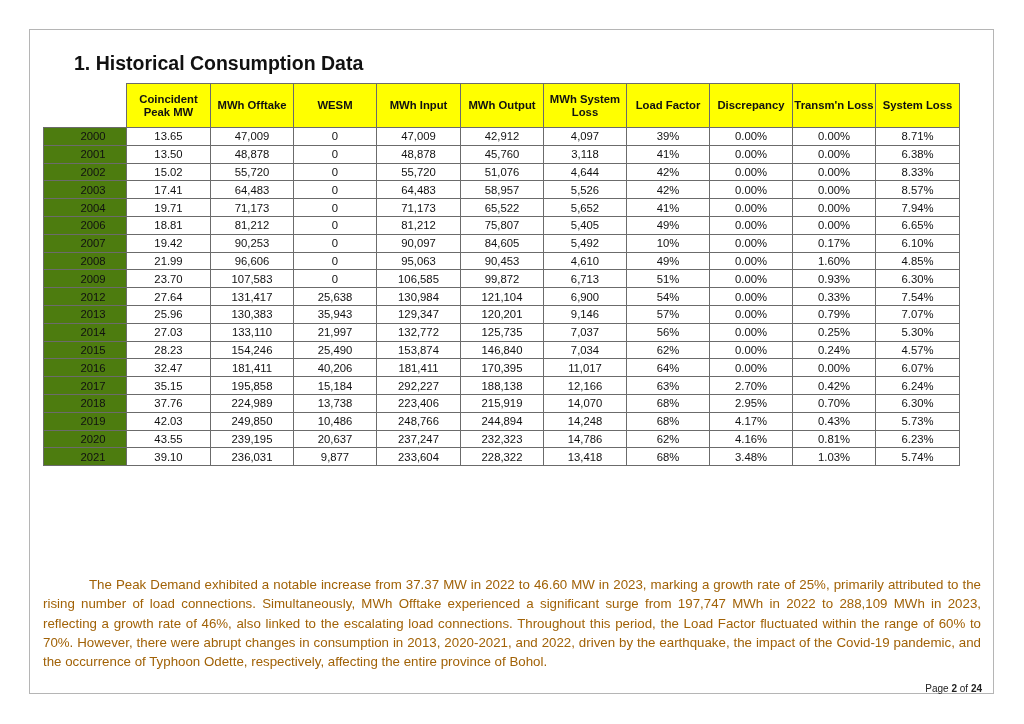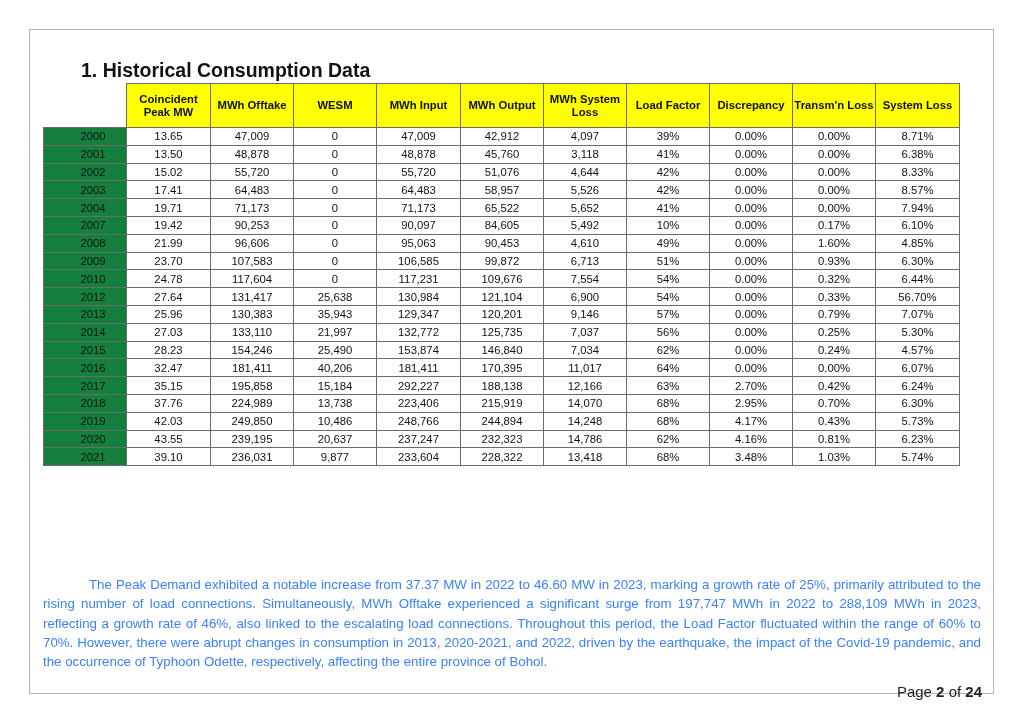--- a/index.html
+++ b/index.html
@@ -1,32 +1,32 @@
 <!DOCTYPE html>
 <html><head>
 <meta charset="utf-8">
 <style>
   html, body { margin: 0; padding: 0; background: #ffffff; }
   body { width: 1024px; height: 724px; position: relative; overflow: hidden;
          font-family: "Liberation Sans", sans-serif; color: #111; }
   .page-frame { position: absolute; left: 29px; top: 29px; width: 965px; height: 665px;
          border-top: 1px solid #b5b5b5; border-left: 1px solid #b5b5b5; border-right: 1px solid #b5b5b5; border-bottom: 1px solid #b5b5b5; box-sizing: border-box; }
-  .title { position: absolute; left: 66px; top: 44px; margin: 15px; font-size: 19.5px; font-weight: bold; color: #111; }
+  .title { position: absolute; left: 66px; top: 44px; margin: 8px; font-size: 19.5px; font-weight: bold; color: #111; }
   table.data { position: absolute; left: 43px; top: 83px; border-collapse: collapse; table-layout: fixed; }
   table.data th, table.data td { border: 1px solid #6b6b6b; text-align: center; padding: 0; font-size: 11.3px; }
   table.data th { background: #ffff00; font-weight: bold; height: 43px; line-height: 13px; font-size: 11.3px; }
   table.data th.blank { background: #ffffff; border-top: none; border-left: none; border-bottom: 1px solid #6b6b6b; }
   table.data td { height: 16.8px; line-height: 16px; background: #fff; }
-  table.data td.year { background: #15803d; padding-left: 16px; }
+  table.data td.year { background: #4d7c0f; padding-left: 16px; }
   .c0 { width: 83px; } .c1 { width: 84px; } .c2 { width: 83px; } .c3 { width: 83px; }
   .c4 { width: 84px; } .c5 { width: 83px; } .c6 { width: 83px; } .c7 { width: 83px; }
   .c8 { width: 83px; } .c9 { width: 83px; } .c10 { width: 84px; }
   .para { position: absolute; left: 43px; top: 575px; width: 938px; margin: 0;
-          font-size: 13.3px; line-height: 19.3px; text-align: justify; text-indent: 46px; color: #3b82f6; }
-  .page-num { position: absolute; right: 42px; top: 683px; font-size: 15px; color: #222; }
+          font-size: 13.3px; line-height: 19.3px; text-align: justify; text-indent: 46px; color: #a16207; }
+  .page-num { position: absolute; right: 42px; top: 683px; font-size: 10px; color: #222; }
   .page-num b { font-weight: bold; }
 </style>
 </head>
 <body>
 
 <div class="page-frame"></div>
 
 <h1 class="title">1. Historical Consumption Data</h1>
 
 <table class="data">
@@ -118,20 +118,33 @@
         <td>0</td>
         <td>71,173</td>
         <td>65,522</td>
         <td>5,652</td>
         <td>41%</td>
         <td>0.00%</td>
         <td>0.00%</td>
         <td>7.94%</td>
       </tr>
       <tr>
+        <td class="year">2006</td>
+        <td>18.81</td>
+        <td>81,212</td>
+        <td>0</td>
+        <td>81,212</td>
+        <td>75,807</td>
+        <td>5,405</td>
+        <td>49%</td>
+        <td>0.00%</td>
+        <td>0.00%</td>
+        <td>6.65%</td>
+      </tr>
+      <tr>
         <td class="year">2007</td>
         <td>19.42</td>
         <td>90,253</td>
         <td>0</td>
         <td>90,097</td>
         <td>84,605</td>
         <td>5,492</td>
         <td>10%</td>
         <td>0.00%</td>
         <td>0.17%</td>
@@ -155,46 +168,33 @@
         <td>23.70</td>
         <td>107,583</td>
         <td>0</td>
         <td>106,585</td>
         <td>99,872</td>
         <td>6,713</td>
         <td>51%</td>
         <td>0.00%</td>
         <td>0.93%</td>
         <td>6.30%</td>
-      </tr>
-      <tr>
-        <td class="year">2010</td>
-        <td>24.78</td>
-        <td>117,604</td>
-        <td>0</td>
-        <td>117,231</td>
-        <td>109,676</td>
-        <td>7,554</td>
-        <td>54%</td>
-        <td>0.00%</td>
-        <td>0.32%</td>
-        <td>6.44%</td>
       </tr>
       <tr>
         <td class="year">2012</td>
         <td>27.64</td>
         <td>131,417</td>
         <td>25,638</td>
         <td>130,984</td>
         <td>121,104</td>
         <td>6,900</td>
         <td>54%</td>
         <td>0.00%</td>
         <td>0.33%</td>
-        <td>56.70%</td>
+        <td>7.54%</td>
       </tr>
       <tr>
         <td class="year">2013</td>
         <td>25.96</td>
         <td>130,383</td>
         <td>35,943</td>
         <td>129,347</td>
         <td>120,201</td>
         <td>9,146</td>
         <td>57%</td>

